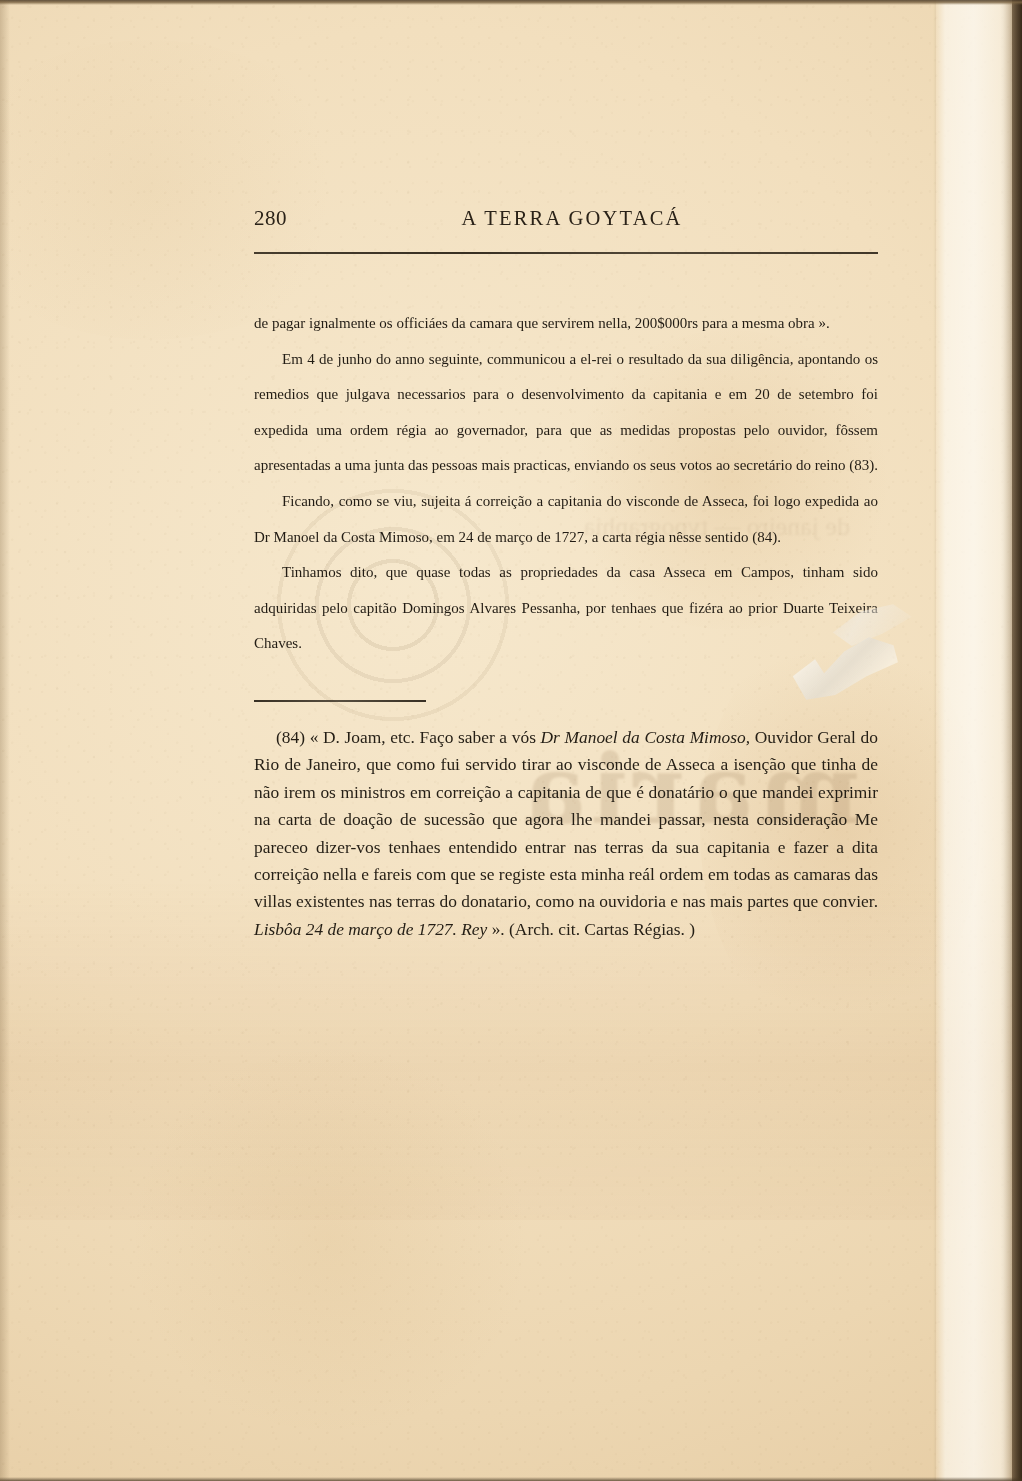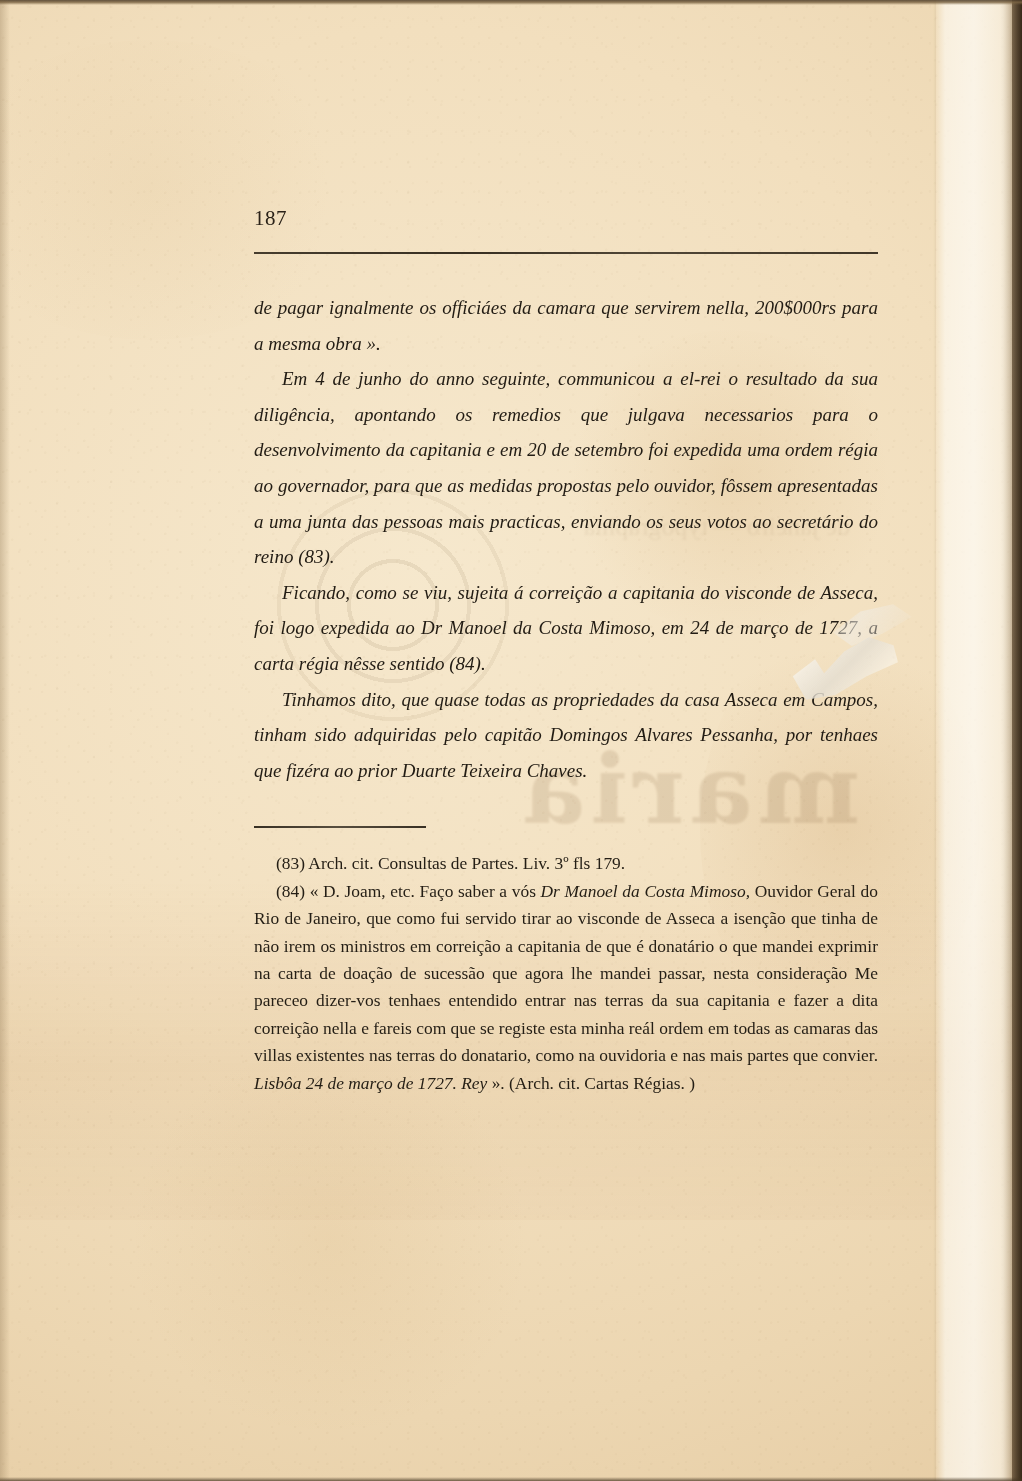--- a/index.html
+++ b/index.html
@@ -212,28 +212,27 @@
     height: 2px;
     margin-top: 12px;
     background: linear-gradient(to right,
       rgba(40,32,20,.85) 0%,
       rgba(40,32,20,.92) 35%,
       rgba(40,32,20,.80) 62%,
       rgba(40,32,20,.88) 100%);
   }
 
   #body-text {
-    margin-top: 36px;
-    font-size: 19px;
+    margin-top: 52px;
+    font-size: 15px;
     line-height: 35.6px;
     text-align: justify;
     text-justify: inter-word;
     -webkit-hyphens: none;
     hyphens: none;
-    font-style: italic;
   }
   #body-text p {
     margin: 0;
     text-indent: 28px;
   }
   #body-text p.noindent { text-indent: 0; }
 
   .fn-rule {
     margin-top: 38px;
     width: 172px;
@@ -280,35 +279,35 @@
   <div id="watermark"></div>
 
   <div id="bleed2">de janeiro — typographia</div>
   <div id="bleed">maria</div>
 
   <div id="lower-warm"></div>
 
   <div id="content">
 
     <div class="running-head">
-      <span class="folio">187</span>
+      <span class="folio">280</span>
+      <span class="head-title">A TERRA GOYTACÁ</span>
     </div>
     <div class="head-rule"></div>
 
     <div id="body-text">
       <p class="noindent">de pagar ignalmente os officiáes da camara que servirem nella, 200$000rs para a mesma obra ».</p>
       <p>Em 4 de junho do anno seguinte, communicou a el-rei o resultado da sua diligência, apontando os remedios que julgava necessarios para o desenvolvimento da capitania e em 20 de setembro foi expedida uma ordem régia ao governador, para que as medidas propostas pelo ouvidor, fôssem apresentadas a uma junta das pessoas mais practicas, enviando os seus votos ao secretário do reino (83).</p>
       <p>Ficando, como se viu, sujeita á correição a capitania do visconde de Asseca, foi logo expedida ao Dr Manoel da Costa Mimoso, em 24 de março de 1727, a carta régia nêsse sentido (84).</p>
       <p>Tinhamos dito, que quase todas as propriedades da casa Asseca em Campos, tinham sido adquiridas pelo capitão Domingos Alvares Pessanha, por tenhaes que fizéra ao prior Duarte Teixeira Chaves.</p>
     </div>
 
     <div class="fn-rule"></div>
 
     <div id="footnotes">
-      <p>(83) Arch. cit. Consultas de Partes. Liv. 3º fls 179.</p>
       <p><span>(84) « D. Joam, etc. Faço saber a vós </span><i>Dr Manoel da Costa Mimoso,</i><span> Ouvidor Geral do Rio de Janeiro, que como fui servido tirar ao visconde de Asseca a isenção que tinha de não irem os ministros em correição a capitania de que é donatário o que mandei exprimir na carta de doação de sucessão que agora lhe mandei passar, nesta consideração Me pareceo dizer-vos tenhaes entendido entrar nas terras da sua capitania e fazer a dita correição nella e fareis com que se registe esta minha reál ordem em todas as camaras das villas existentes nas terras do donatario, como na ouvidoria e nas mais partes que convier. </span><i>Lisbôa 24 de março de 1727. Rey</i><span> ». (Arch. cit. Cartas Régias. )</span></p>
     </div>
 
   </div>
 
   <div id="tear2"></div>
   <div id="tear"></div>
 
   <div id="tape-strip"></div>
   <div id="tape-strip-edge"></div>

